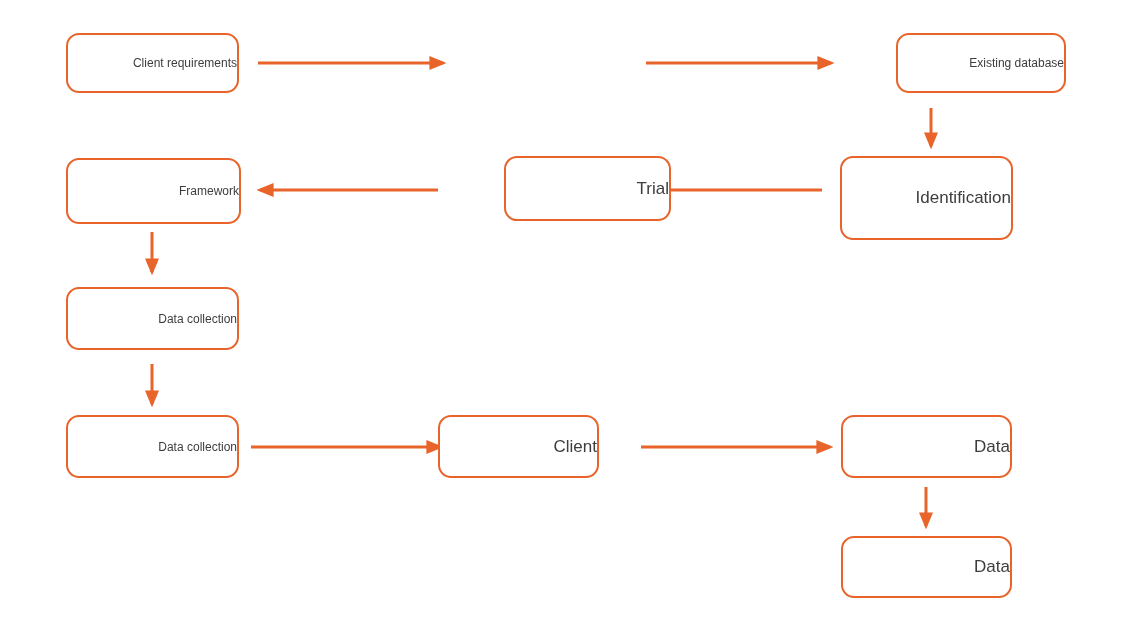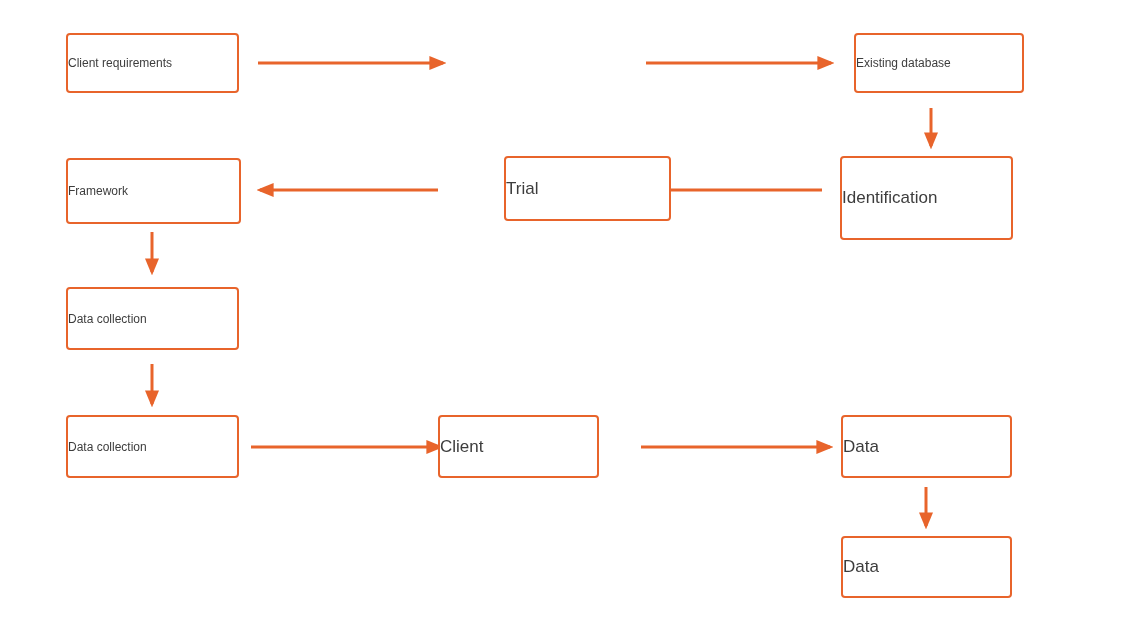--- a/index.html
+++ b/index.html
@@ -21,23 +21,23 @@
   }
   .edge{
     stroke:var(--accent);
     stroke-width:3;
     fill:none;
   }
   .node{
     position:absolute;
     box-sizing:border-box;
     border:2.5px solid var(--accent);
-    border-radius:4px;
+    border-radius:13px;
     background:var(--bg);
-    display:flex;align-items:center;justify-content:flex-start;
+    display:flex;align-items:center;justify-content:flex-end;
     text-align:center;
     color:var(--text);
     cursor:default;
   }
   .node.small{font-size:12px;}
   .node.large{font-size:17px;}
   .node-label{white-space:nowrap;}
 </style>
 </head>
 <body>
@@ -60,21 +60,21 @@
     <line class="edge" x1="251" y1="447" x2="440" y2="447" marker-end="url(#arrowhead)"></line>
     <line class="edge" x1="641" y1="447" x2="830" y2="447" marker-end="url(#arrowhead)"></line>
     <line class="edge" x1="926" y1="487" x2="926" y2="526" marker-end="url(#arrowhead)"></line>
   </svg>
 
   <div class="node small" style="left:66px;top:33px;width:173px;height:60px;">
     <span class="node-label">Client requirements</span>
   </div>
 
 
-  <div class="node small" style="left:854px;top:33px;width:170px;height:60px;">
+  <div class="node small" style="left:896px;top:33px;width:170px;height:60px;">
     <span class="node-label">Existing database</span>
   </div>
 
   <div class="node large" style="left:840px;top:156px;width:173px;height:84px;">
     <span class="node-label">Identification</span>
   </div>
 
   <div class="node large" style="left:456px;top:156px;width:167px;height:65px;margin-left:48px;">
     <span class="node-label">Trial</span>
   </div>

